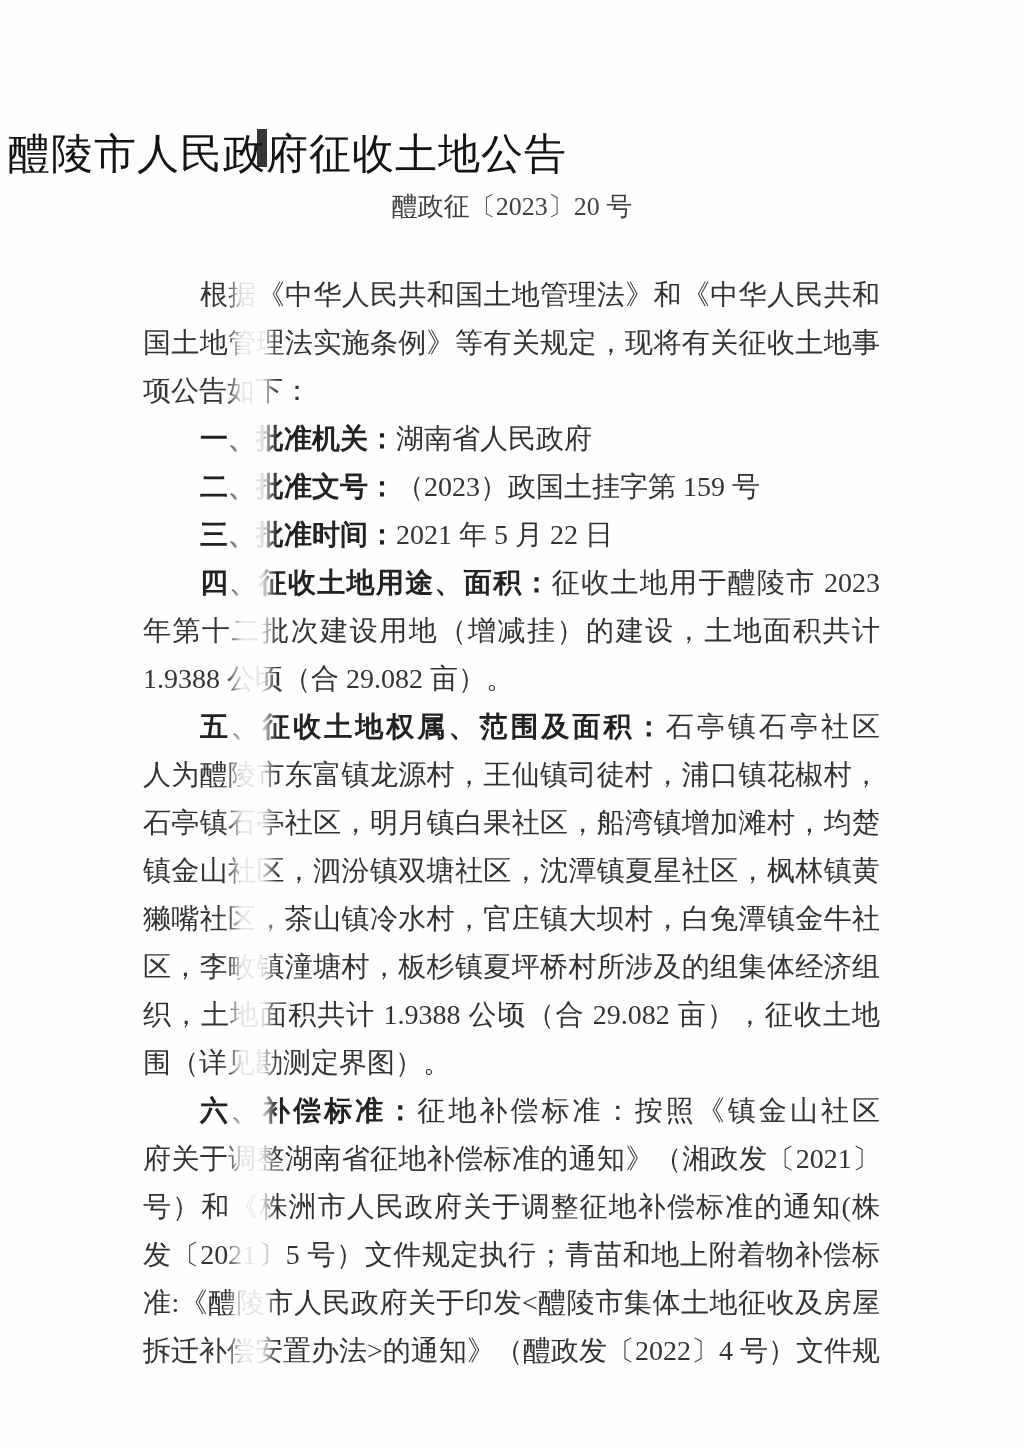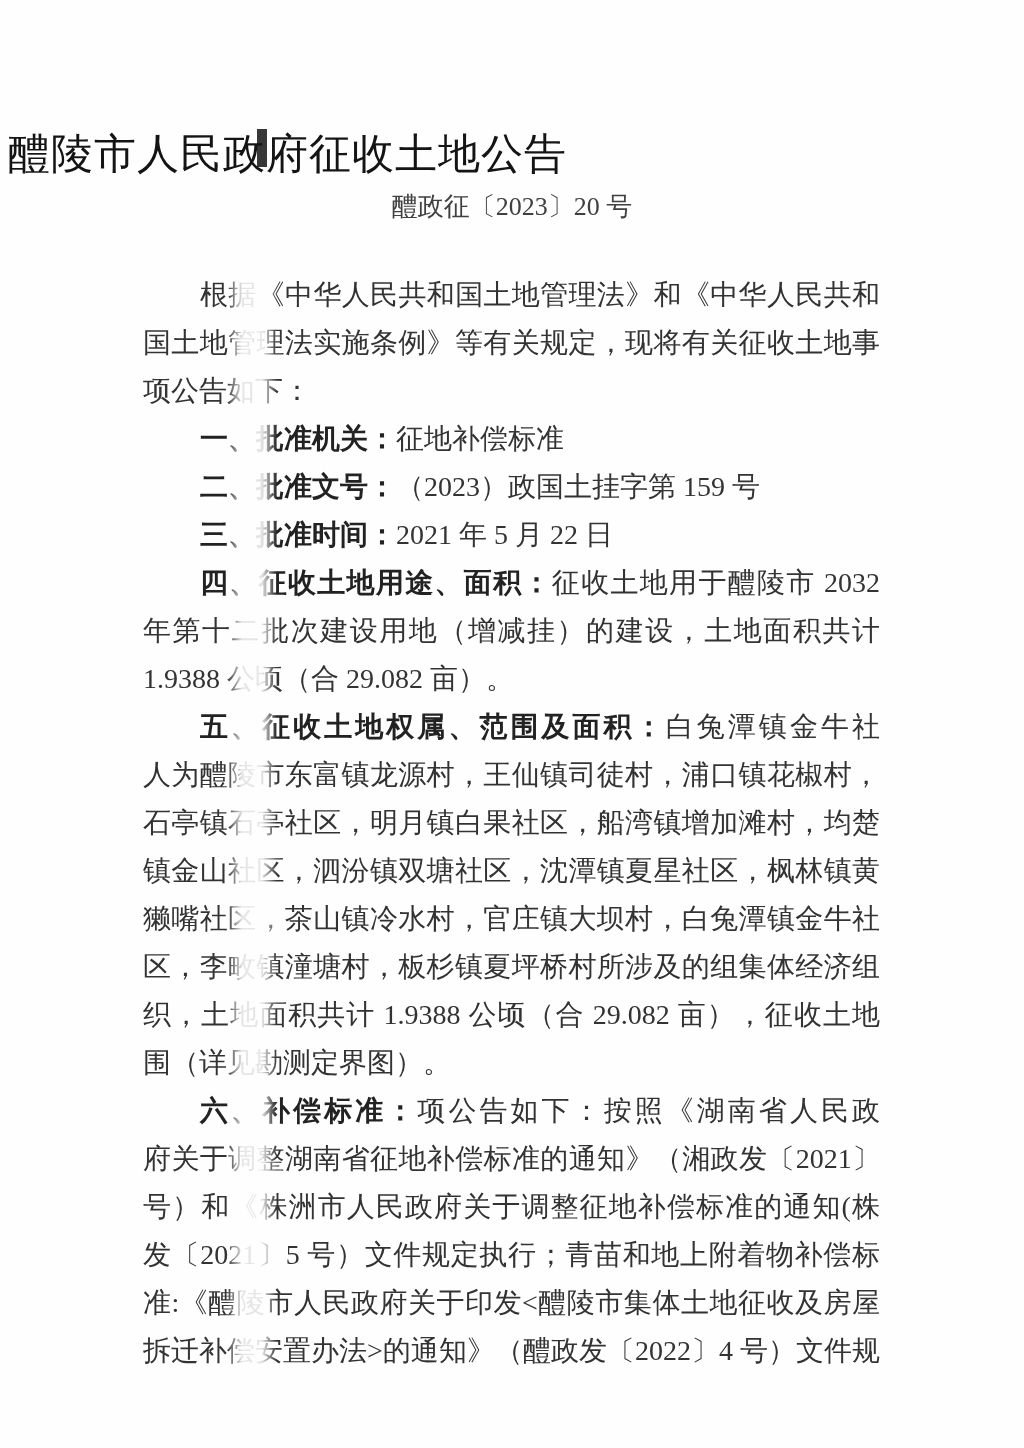--- a/index.html
+++ b/index.html
@@ -93,35 +93,35 @@
 <body>
 
 <div class="page">
   <div class="blotch"></div>
   <h1 class="doc-title">醴陵市人民政府征收土地公告</h1>
   <div class="doc-number">醴政征〔2023〕20 号</div>
   <div class="doc-body" id="doc-body">
       <div class="line indent justify"><span class="seg-regular">根据《中华人民共和国土地管理法》和《中华人民共和</span></div>
       <div class="line justify"><span class="seg-regular">国土地管理法实施条例》等有关规定，现将有关征收土地事</span></div>
       <div class="line"><span class="seg-regular">项公告如下：</span></div>
-      <div class="line indent"><span class="seg-bold">一、批准机关：</span><span class="seg-regular">征地补偿标准</span></div>
+      <div class="line indent"><span class="seg-bold">一、批准机关：</span><span class="seg-regular">湖南省人民政府</span></div>
       <div class="line indent"><span class="seg-bold">二、批准文号：</span><span class="seg-regular">（2023）政国土挂字第 159 号</span></div>
       <div class="line indent"><span class="seg-bold">三、批准时间：</span><span class="seg-regular">2021 年 5 月 22 日</span></div>
-      <div class="line indent justify"><span class="seg-bold">四、征收土地用途、面积：</span><span class="seg-regular">征收土地用于醴陵市 2032</span></div>
+      <div class="line indent justify"><span class="seg-bold">四、征收土地用途、面积：</span><span class="seg-regular">征收土地用于醴陵市 2023</span></div>
       <div class="line justify"><span class="seg-regular">年第十二批次建设用地（增减挂）的建设，土地面积共计</span></div>
       <div class="line"><span class="seg-regular">1.9388 公顷（合 29.082 亩）。</span></div>
-      <div class="line indent justify"><span class="seg-bold">五、征收土地权属、范围及面积：</span><span class="seg-regular">白兔潭镇金牛社</span></div>
+      <div class="line indent justify"><span class="seg-bold">五、征收土地权属、范围及面积：</span><span class="seg-regular">石亭镇石亭社区</span></div>
       <div class="line justify"><span class="seg-regular">人为醴陵市东富镇龙源村，王仙镇司徒村，浦口镇花椒村，</span></div>
       <div class="line justify"><span class="seg-regular">石亭镇石亭社区，明月镇白果社区，船湾镇增加滩村，均楚</span></div>
       <div class="line justify"><span class="seg-regular">镇金山社区，泗汾镇双塘社区，沈潭镇夏星社区，枫林镇黄</span></div>
       <div class="line justify"><span class="seg-regular">獭嘴社区，茶山镇冷水村，官庄镇大坝村，白兔潭镇金牛社</span></div>
       <div class="line justify"><span class="seg-regular">区，李畋镇潼塘村，板杉镇夏坪桥村所涉及的组集体经济组</span></div>
       <div class="line justify"><span class="seg-regular">织，土地面积共计 1.9388 公顷（合 29.082 亩），征收土地范</span></div>
       <div class="line"><span class="seg-regular">围（详见勘测定界图）。</span></div>
-      <div class="line indent justify"><span class="seg-bold">六、补偿标准：</span><span class="seg-regular">项公告如下：按照《湖南省人民政</span></div>
+      <div class="line indent justify"><span class="seg-bold">六、补偿标准：</span><span class="seg-regular">征地补偿标准：按照《镇金山社区</span></div>
       <div class="line justify"><span class="seg-regular">府关于调整湖南省征地补偿标准的通知》（湘政发〔2021〕3</span></div>
       <div class="line justify"><span class="seg-regular">号）和《株洲市人民政府关于调整征地补偿标准的通知(株政</span></div>
       <div class="line justify"><span class="seg-regular">发〔2021〕5 号）文件规定执行；青苗和地上附着物补偿标</span></div>
       <div class="line justify"><span class="seg-regular">准:《醴陵市人民政府关于印发&lt;醴陵市集体土地征收及房屋</span></div>
       <div class="line justify"><span class="seg-regular">拆迁补偿安置办法&gt;的通知》（醴政发〔2022〕4 号）文件规</span></div>
     </div>
   <div class="crease"></div>
 </div>
 
 </body></html>

